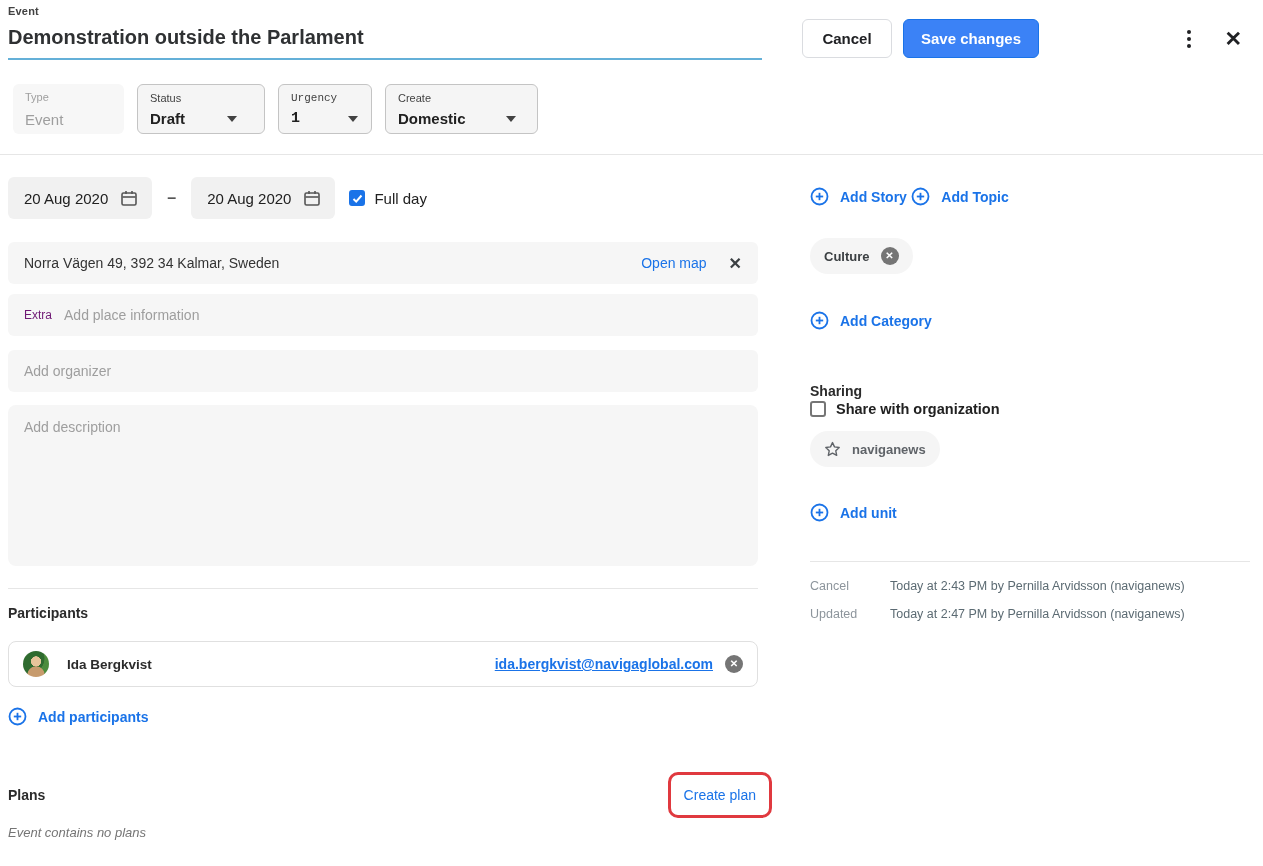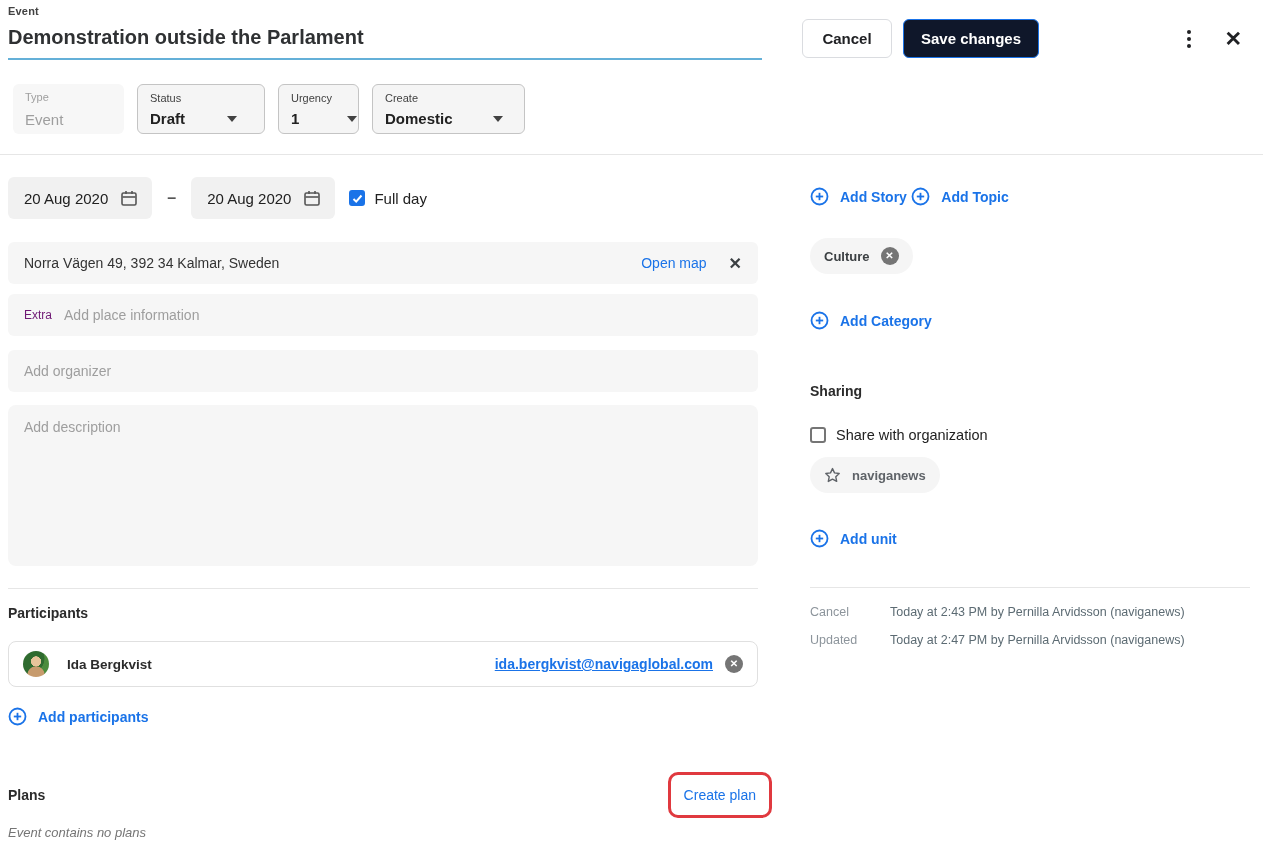--- a/index.html
+++ b/index.html
@@ -20,41 +20,41 @@
     border-bottom:2px solid #64b0d8;
     font-size:20px; font-weight:700; color:#2f3133;
   }
   .actions { display:flex; align-items:center; margin-left:40px; margin-top:14px; flex:1; }
   .btn {
     height:39px; border-radius:6px; font-size:15px; font-weight:700;
     display:inline-flex; align-items:center; justify-content:center;
     cursor:pointer; font-family:inherit;
   }
   .btn-cancel { width:90px; background:#fff; border:1px solid #dadce0; color:#202124; margin-right:11px; }
-  .btn-save  { width:136px; background:#0f172a; border:1px solid #1a73e8; color:#fff; }
+  .btn-save  { width:136px; background:#3b82f6; border:1px solid #1a73e8; color:#fff; }
   .win-actions { margin-left:auto; display:flex; align-items:center; gap:29px; padding-right:8px; }
   .kebab { display:flex; flex-direction:column; gap:3px; padding:4px; cursor:pointer; }
   .kebab i { width:4px; height:4px; border-radius:50%; background:#202124; }
   .close-x { font-size:21px; font-weight:700; color:#202124; cursor:pointer; line-height:1; }
 
   
   .meta-row { display:flex; gap:13px; margin-top:24px; margin-left:5px; }
   .meta-box {
     height:50px; border-radius:6px; background:#f5f5f5;
     padding:7px 12px 6px 12px; display:flex; flex-direction:column; justify-content:space-between;
   }
   .meta-box.disabled { border:none; background:#f7f7f7; }
   .meta-box.select { border:1px solid #c4c4c4; cursor:pointer; }
   .meta-label { font-size:11px; color:#424242; }
   .meta-box.disabled .meta-label, .meta-box.disabled .meta-value { color:#9e9e9e; }
   .meta-value { font-size:15px; font-weight:700; color:#212121; display:flex; align-items:center; }
   .meta-box.disabled .meta-value { font-weight:400; }
   .caret { width:0; height:0; border-left:5px solid transparent; border-right:5px solid transparent;
            border-top:6px solid #424242; margin-left:auto; }
-  .w-type{width:111px;} .w-status{width:128px;} .w-urgency{width:81px;} .w-section{width:153px;}
+  .w-type{width:111px;} .w-status{width:128px;} .w-urgency{width:94px;font-family:Liberation Mono, monospace;} .w-section{width:153px;}
   .w-status .caret{margin-left:42px;} .w-urgency .caret{margin-left:48px;} .w-section .caret{margin-left:40px;}
 
   .divider-full { border:none; border-top:1px solid #e6e6e6; margin:20px -13px 0 -8px; }
 
   
   .main { display:flex; }
   .col-left { width:750px; flex:none; }
   .col-right { width:440px; flex:none; margin-left:52px; }
 
   
@@ -127,21 +127,21 @@
   
   .add-story { margin-top:32px; }
   .add-topic { margin-top:30px; }
   .chip {
     display:inline-flex; align-items:center; gap:11px; background:#f5f5f5;
     border-radius:18px; height:36px; padding:0 14px; margin-top:28px; cursor:default;
   }
   .chip-label { font-size:13px; font-weight:700; color:#3c4043; }
   .add-category { margin-top:37px; }
   .sharing-heading { margin-top:49px; }
-  .share-row { margin-top:28px; display:flex; align-items:center; gap:10px; cursor:pointer; }
+  .share-row { margin-top:2px; display:flex; align-items:center; gap:10px; cursor:pointer;font-weight:bold; }
   .share-label { font-size:14.5px; }
   .unit-chip { margin-top:14px; }
   .unit-chip .chip-label { color:#5f6368; }
   .add-unit { margin-top:36px; display:flex; }
   .divider-right { border:none; border-top:1px solid #e6e6e6; margin-top:39px; }
   .details-heading { margin-top:13px; }
   .details-rows { margin-top:17px; display:flex; flex-direction:column; gap:14px; }
   .detail-row { display:flex; font-size:12.5px; }
   .detail-label { width:80px; flex:none; color:#8d959c; }
   .detail-value { color:#5c6b73; }

